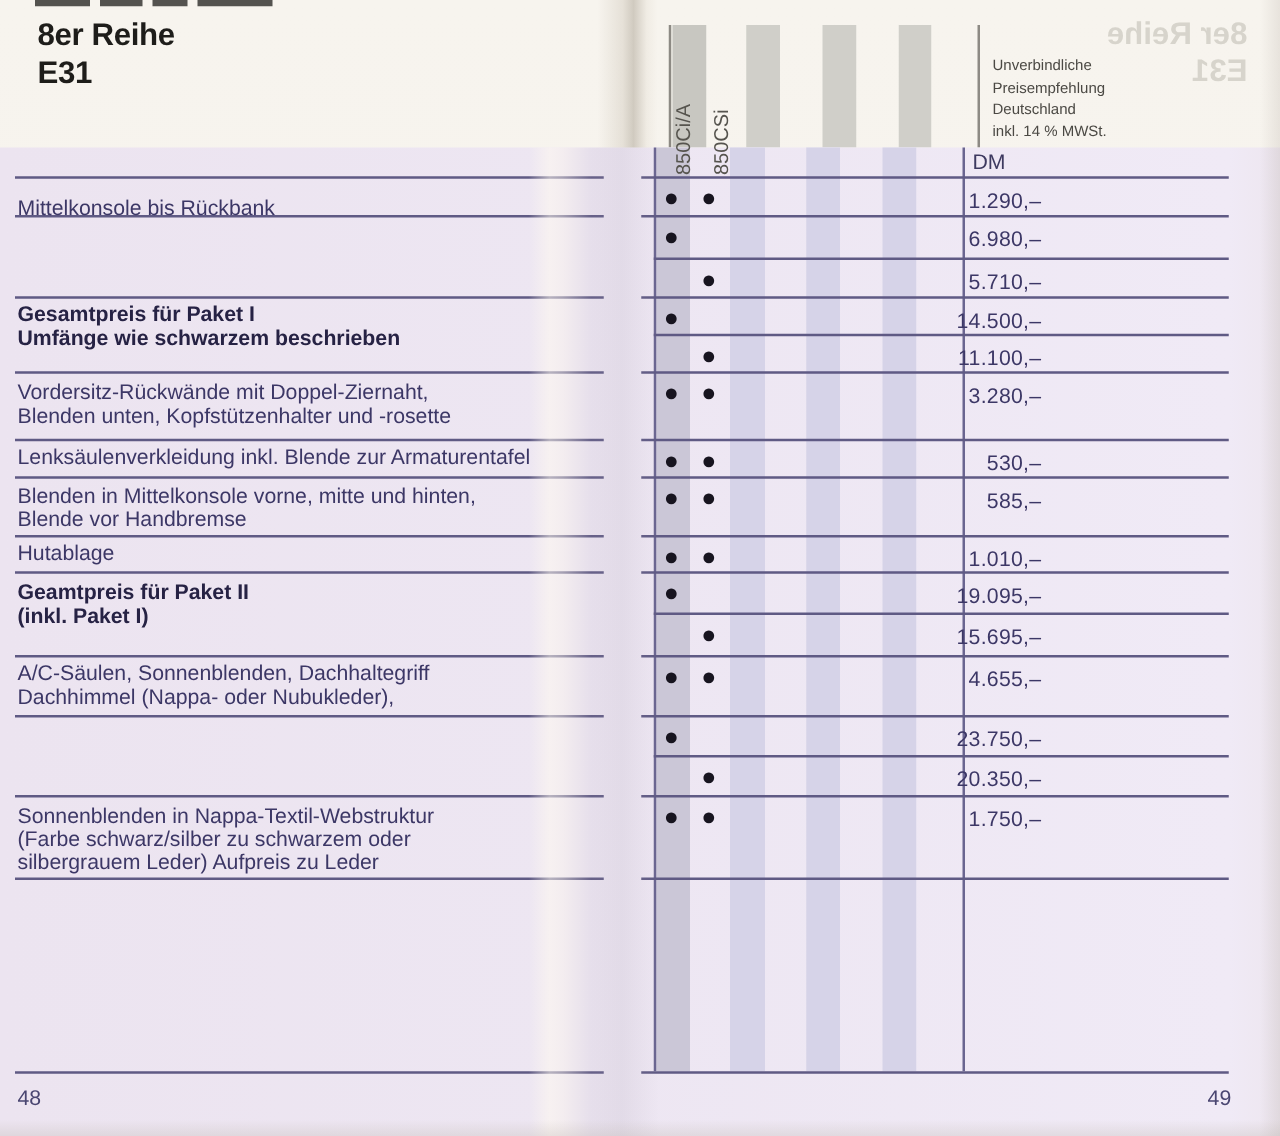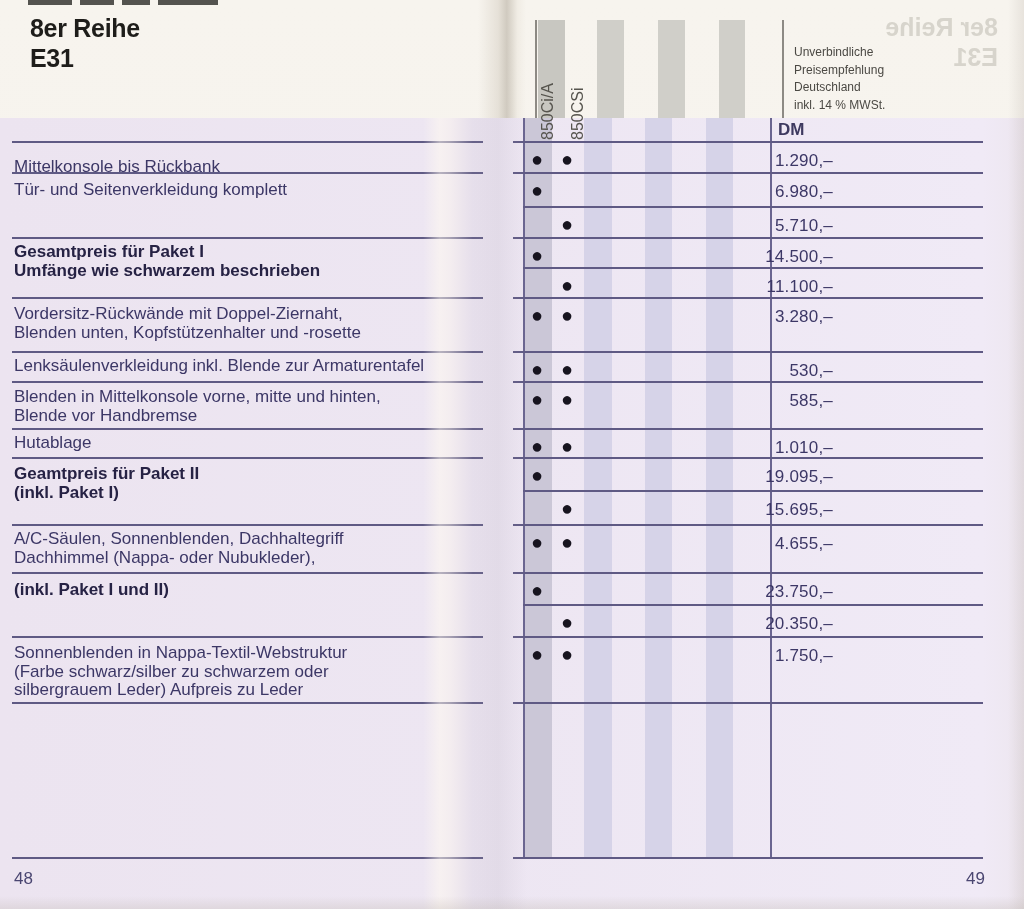--- a/index.html
+++ b/index.html
@@ -34,21 +34,21 @@
   
   .desc{position:absolute;left:14px;width:492px;font-size:17px;line-height:18.5px;color:#3c3766;}
   .desc .dline{display:block;}
   .desc.bold{font-weight:700;color:#262244;}
   .entry{position:absolute;left:515px;width:468px;}
   .dot{position:absolute;top:7px;width:22px;text-align:center;font-size:20px;line-height:22px;color:#17141f;}
   .dot.d1{left:11px;}
   .dot.d2{left:41px;}
   .price{position:absolute;left:200px;top:10px;width:118px;text-align:right;
          font-size:17px;color:#3c3766;letter-spacing:0.2px;}
-  .dm{position:absolute;left:778px;top:120px;font-size:17px;color:#3e3a60;font-weight:bold;}
+  .dm{position:absolute;left:778px;top:120px;font-size:17px;color:#3e3a60;}
   .pricenote{position:absolute;left:794px;top:44px;font-size:12px;line-height:17.5px;
              color:#4b4944;white-space:pre-line;}
   .collabel{position:absolute;top:120px;height:20px;line-height:20px;font-size:16px;color:#56544e;
             transform:rotate(-90deg);transform-origin:0 100%;white-space:nowrap;}
   .pgnum{position:absolute;top:869px;font-size:17px;color:#4a4671;}
   
   .spine-head{position:absolute;left:478px;top:0;width:48px;height:118px;pointer-events:none;
     background:linear-gradient(90deg,rgba(190,180,164,0) 0%,rgba(190,180,164,.30) 42%,rgba(155,145,128,.42) 60%,rgba(215,207,192,.22) 82%,rgba(215,207,192,0) 100%);}
   .spine-body{position:absolute;left:423px;top:118px;width:104px;height:791px;pointer-events:none;
     background:linear-gradient(90deg,rgba(255,251,243,0) 0%,rgba(255,250,240,.55) 16%,rgba(252,246,237,.45) 26%,rgba(168,158,176,.10) 48%,rgba(168,158,176,.16) 72%,rgba(168,158,176,0) 100%);}
@@ -129,23 +129,20 @@
   <div class="hl right" style="top:857px;"></div>
 
   <div class="hl part" style="top:206px;"></div>
   <div class="hl part" style="top:267px;"></div>
   <div class="hl part" style="top:490px;"></div>
   <div class="hl part" style="top:604px;"></div>
 
   <div class="desc" style="top:158px;">
     <span class="dline">Mittelkonsole bis Rückbank</span>
   </div>
-  <div class="desc" style="top:181px;">
-    <span class="dline">Tür- und Seitenverkleidung komplett</span>
-  </div>
   <div class="desc bold" style="top:243px;">
     <span class="dline">Gesamtpreis für Paket I</span>
     <span class="dline">Umfänge wie schwarzem beschrieben</span>
   </div>
   <div class="desc" style="top:305px;">
     <span class="dline">Vordersitz-Rückwände mit Doppel-Ziernaht,</span>
     <span class="dline">Blenden unten, Kopfstützenhalter und -rosette</span>
   </div>
   <div class="desc" style="top:357px;">
     <span class="dline">Lenksäulenverkleidung inkl. Blende zur Armaturentafel</span>
@@ -159,21 +156,20 @@
   </div>
   <div class="desc bold" style="top:465px;">
     <span class="dline">Geamtpreis für Paket II</span>
     <span class="dline">(inkl. Paket I)</span>
   </div>
   <div class="desc" style="top:530px;">
     <span class="dline">A/C-Säulen, Sonnenblenden, Dachhaltegriff</span>
     <span class="dline">Dachhimmel (Nappa- oder Nubukleder),</span>
   </div>
   <div class="desc bold" style="top:581px;">
-    <span class="dline">(inkl. Paket I und II)</span>
   </div>
   <div class="desc" style="top:644px;">
     <span class="dline">Sonnenblenden in Nappa-Textil-Webstruktur</span>
     <span class="dline">(Farbe schwarz/silber zu schwarzem oder</span>
     <span class="dline">silbergrauem Leder) Aufpreis zu Leder</span>
   </div>
 
   <div class="entry" style="top:141px;height:31px;">
     <span class="dot d1">●</span>
     <span class="dot d2">●</span>

